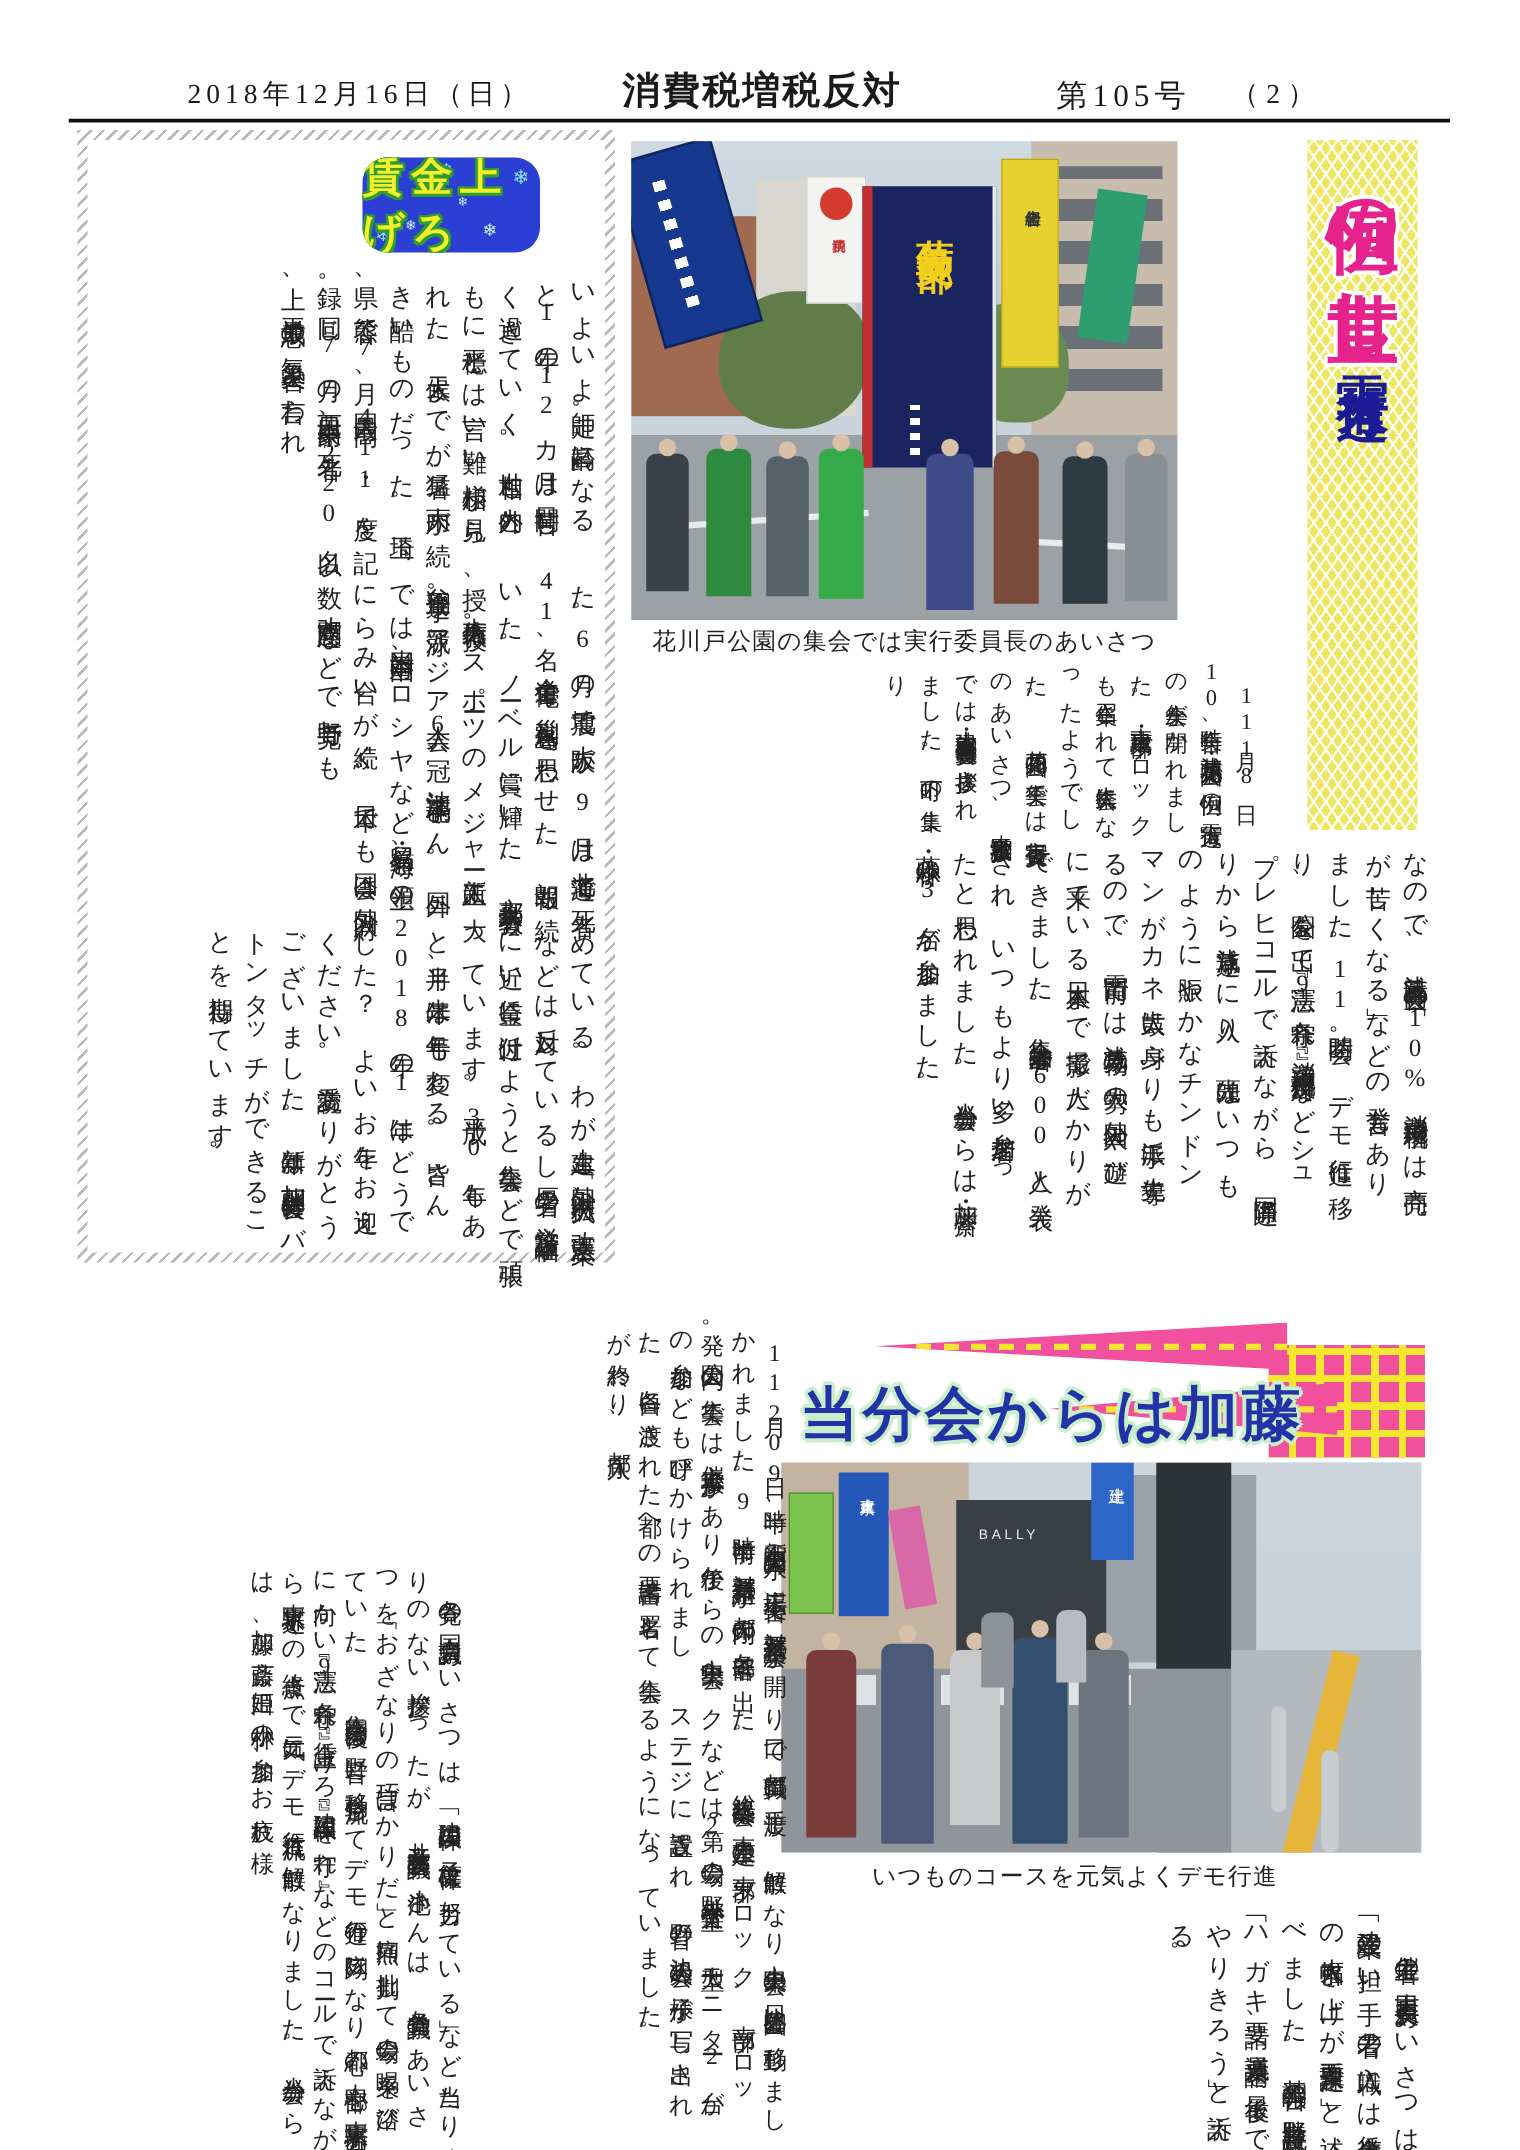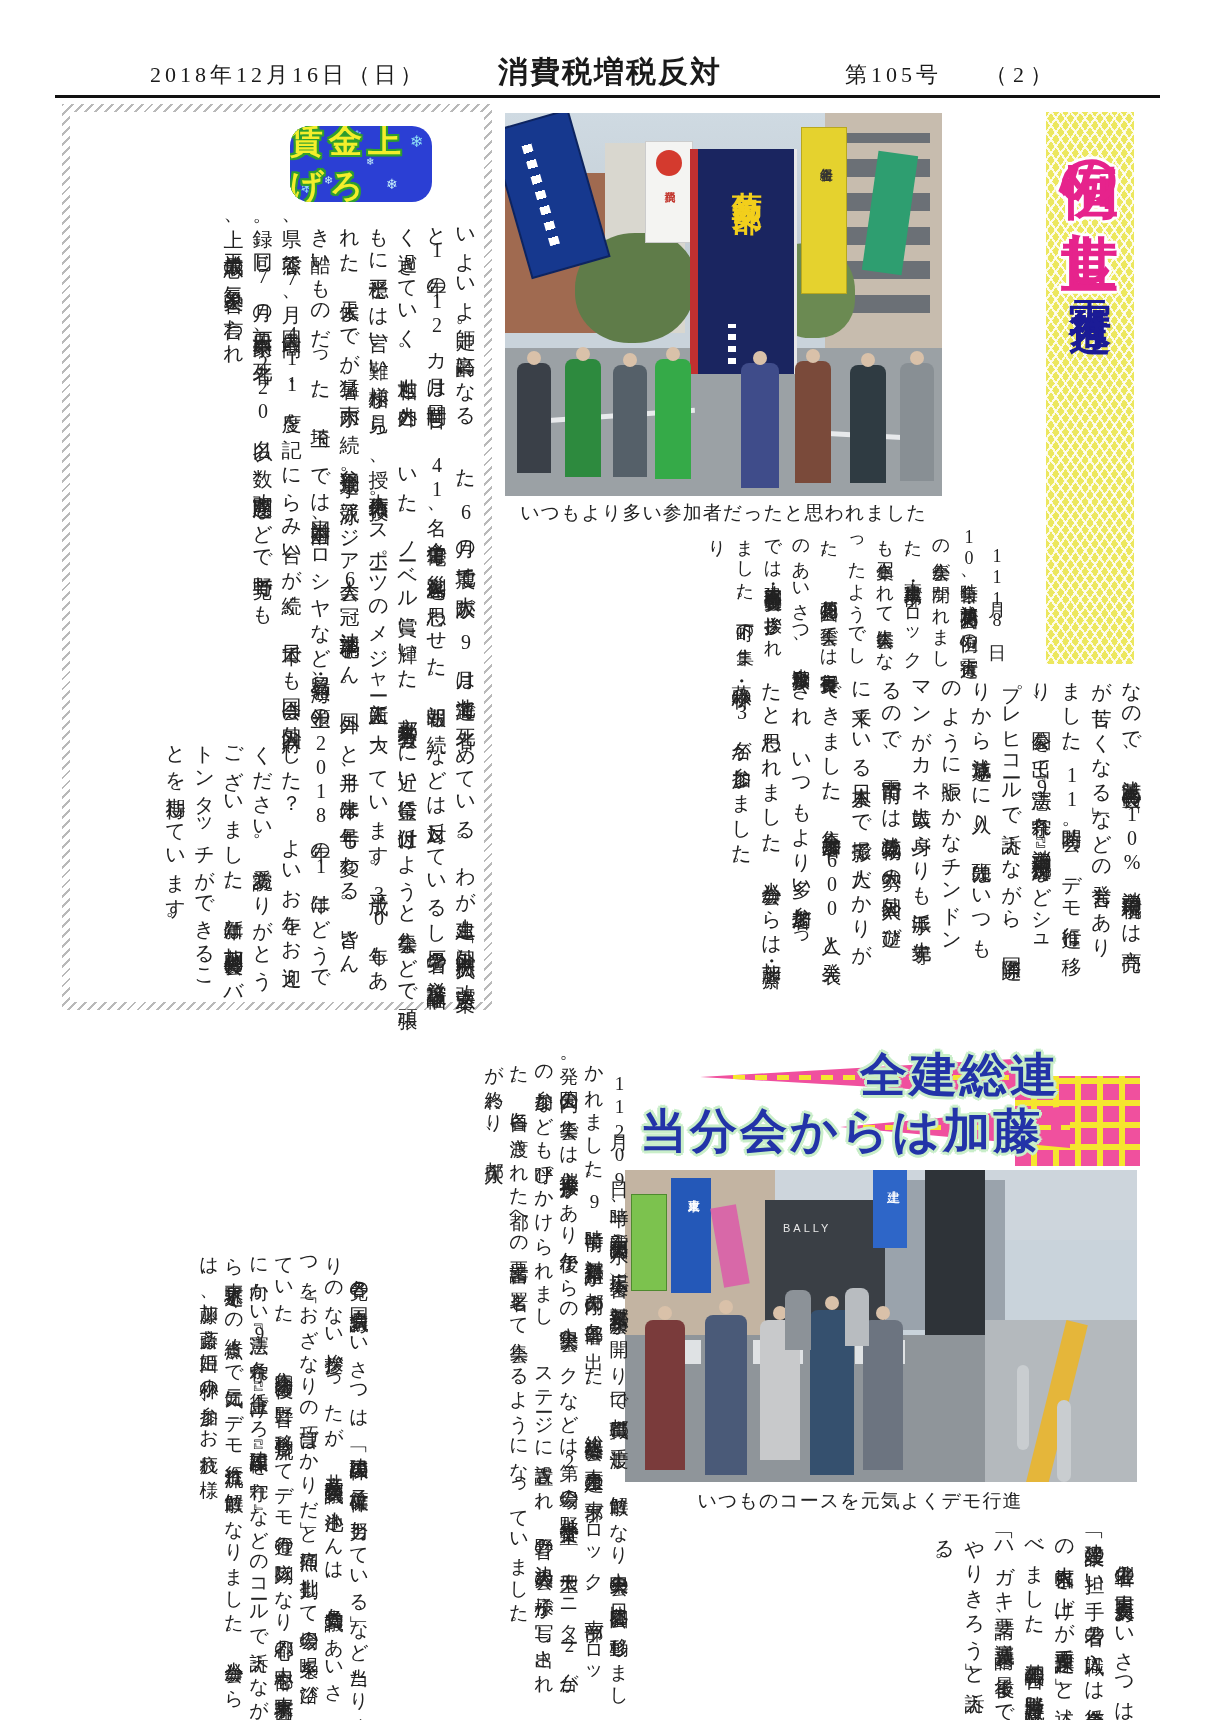--- a/index.html
+++ b/index.html
@@ -4,21 +4,21 @@
 <style>
   html,body{margin:0;padding:0;background:#ffffff;}
   .page{position:relative;width:1216px;height:1720px;background:#fff;margin:0 auto;overflow:hidden;
         font-family:"Liberation Serif",serif;color:#1a1a1a;}
   .abs{position:absolute;}
 
   
   .hdr-date{left:150px;top:60px;font-size:22px;letter-spacing:4px;}
   .hdr-title{left:460px;top:52px;width:300px;text-align:center;font-size:30px;font-weight:bold;
              font-family:"Liberation Sans",sans-serif;letter-spacing:2px;}
-  .hdr-issue{left:845px;top:60px;font-size:22px;letter-spacing:4px;}
+  .hdr-issue{left:845px;top:60px;font-size:25px;letter-spacing:4px;}
   .hdr-page{left:985px;top:60px;font-size:22px;letter-spacing:6px;}
   .hdr-rule{left:55px;top:95px;width:1105px;height:3px;background:#111;}
   .body-v{writing-mode:vertical-rl;text-orientation:upright;color:#222;}
 
   
   .editbox-outer{left:62px;top:104px;width:430px;height:906px;
      background:repeating-linear-gradient(135deg,#b9b9b9 0 2px,#ffffff 2px 7px);padding:8px;box-sizing:border-box;}
   .editbox-inner{position:relative;width:100%;height:100%;background:#fff;}
   .edit-banner{position:absolute;left:220px;top:14px;width:142px;height:76px;background:#2b3fd4;
      border-radius:20px;display:flex;align-items:center;justify-content:center;overflow:hidden;}
@@ -156,30 +156,29 @@
     <div class="head" style="left:161px;top:234px;"></div>
     <div class="person" style="left:236px;top:250px;width:38px;height:125px;background:#3f4c8a;"></div>
     <div class="head" style="left:248px;top:238px;"></div>
     <div class="person" style="left:290px;top:248px;width:36px;height:122px;background:#7a4a3a;"></div>
     <div class="head" style="left:301px;top:236px;"></div>
     <div class="person" style="left:345px;top:252px;width:36px;height:118px;background:#2f3b42;"></div>
     <div class="head" style="left:356px;top:240px;"></div>
     <div class="person" style="left:395px;top:250px;width:34px;height:118px;background:#888f94;"></div>
     <div class="head" style="left:405px;top:238px;"></div>
   </div>
-  <div class="abs caption cap1">いつもより多い参加者だったと思われました</div>
+  <div class="abs caption cap1">花川戸公園の集会では実行委員長のあいさつ</div>
 
   <div class="abs body-v a1r1">　11月18日10時集合、浅草・花川戸公園で恒例の雷大行進の集会が開かれました。東京土建・東部ブロックも召集されて大集会になったようでした。　花川戸公園の集会では実行委員長のあいさつ、来賓激励挨拶では土建本部・窪田副委員長も挨拶されました。下町の集まり</div>
   <div class="abs body-v a1r2">なので、浅草民商会長の「10%消費税増税では商売が苦しくなる」などの発言もありました。11時閉会。　デモ行進に移り、公園を出て『憲法9条守れ』『消費税増税反対』などシュプレヒコールで訴えながら、国際通りから浅草通りに入り、先頭はいつものように賑やかなチンドンマンがカネ太鼓に身ぶりも派手に先導するので、雷門前では浅草見物の大勢の外国人や遊びに来ている日本人まで撮影で人だかりができました。集会参加者は600人と発表され、いつもより多い参加者だったと思われました。当分会からは加藤・斎藤・小林の3名が参加しました。</div>
 
   <div class="abs h2wrap">
     <div class="plaid"></div>
     <div class="pennant pen1"></div>
     <div class="pennant pen2"></div>
-    <div class="h2line h2l1">全建総連</div>
     <div class="h2line h2l2">当分会からは加藤</div>
   </div>
 
   <div class="abs caption cap2">いつものコースを元気よくデモ行進</div>
   <div class="abs photo photo2">
     <div class="ph" style="left:0;top:0;width:512px;height:70px;background:#cdd5dc;"></div>
     <div class="ph" style="left:0;top:0;width:150px;height:175px;background:#c3b4a2;"></div>
     <div class="ph" style="left:140px;top:30px;width:130px;height:140px;background:#3a3f45;">
       <div style="position:absolute;left:18px;top:22px;color:#e8e8e8;font-size:11px;letter-spacing:3px;font-family:'Liberation Sans',sans-serif;">BALLY</div>
     </div>

